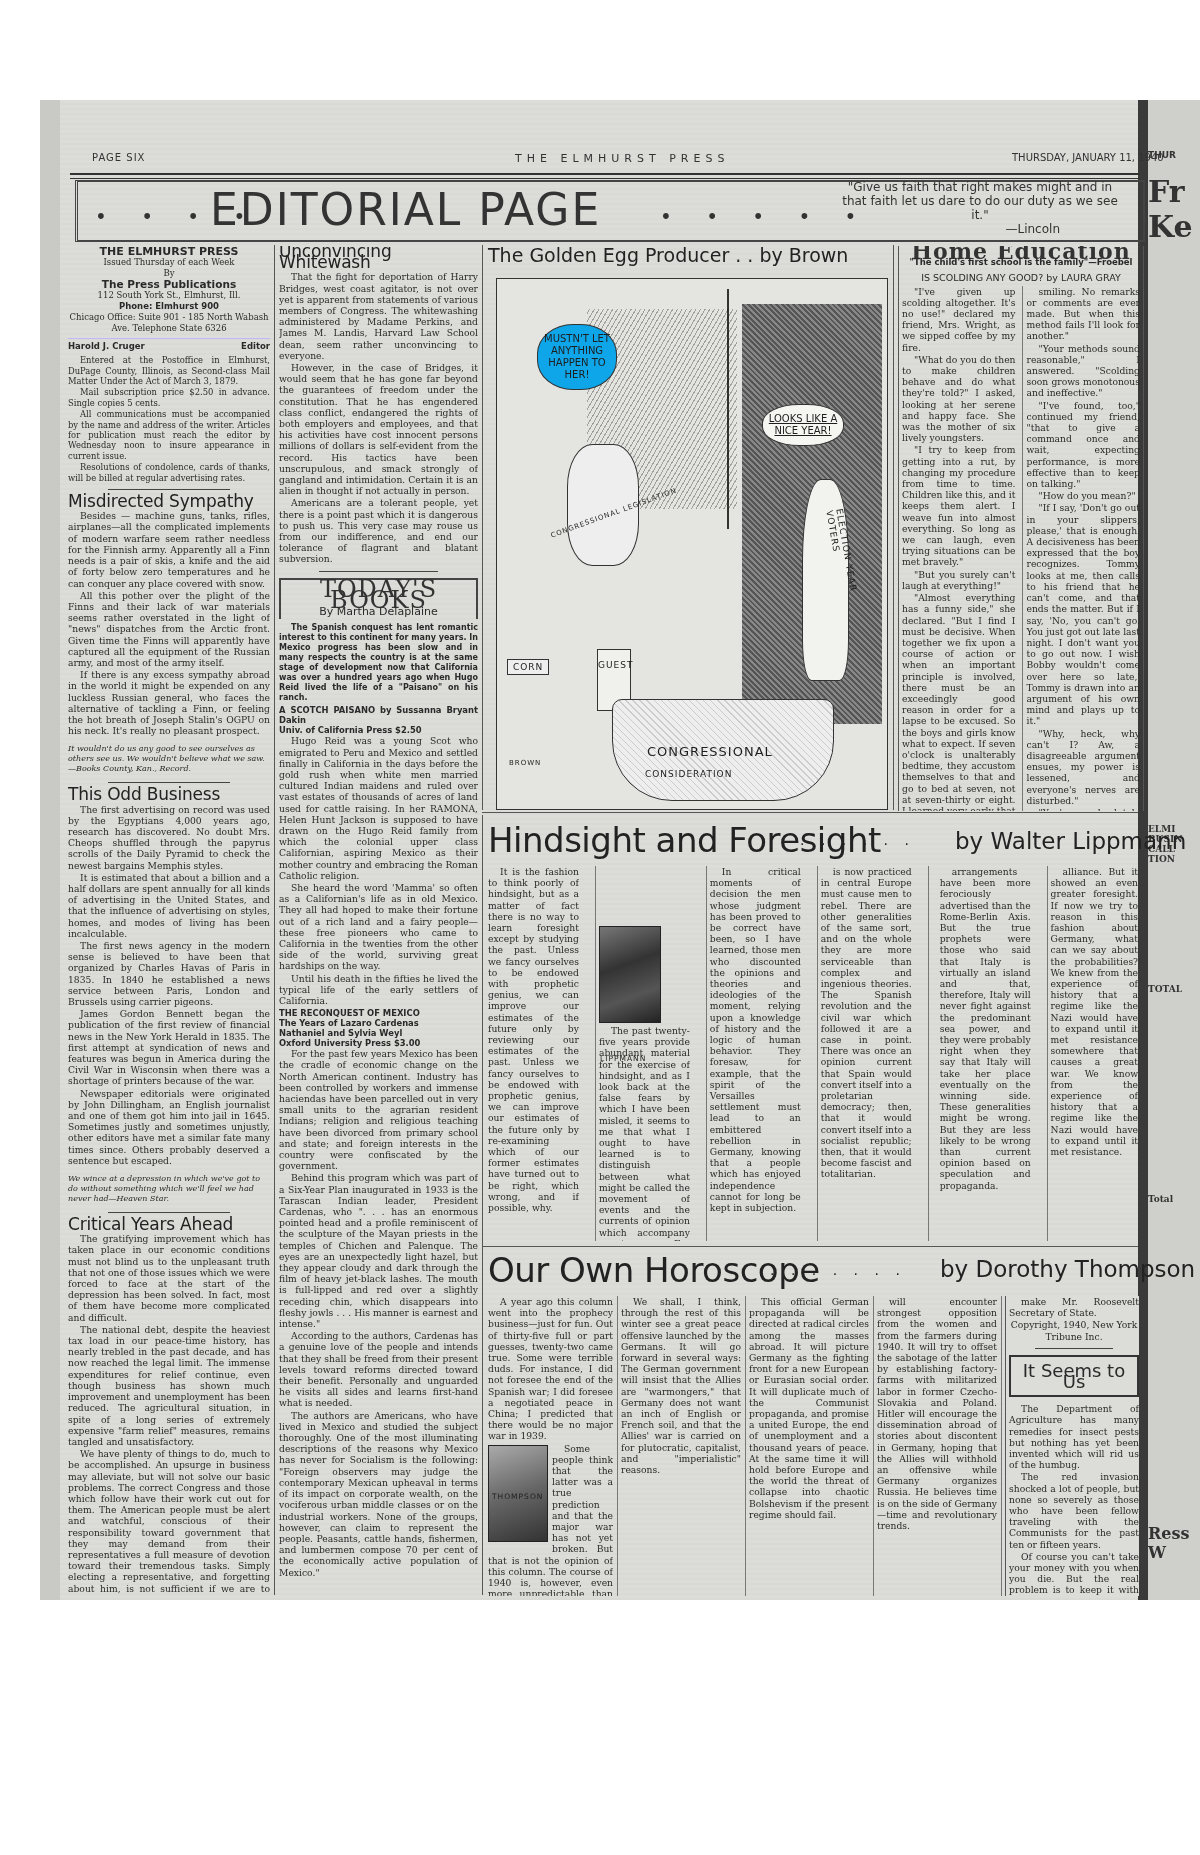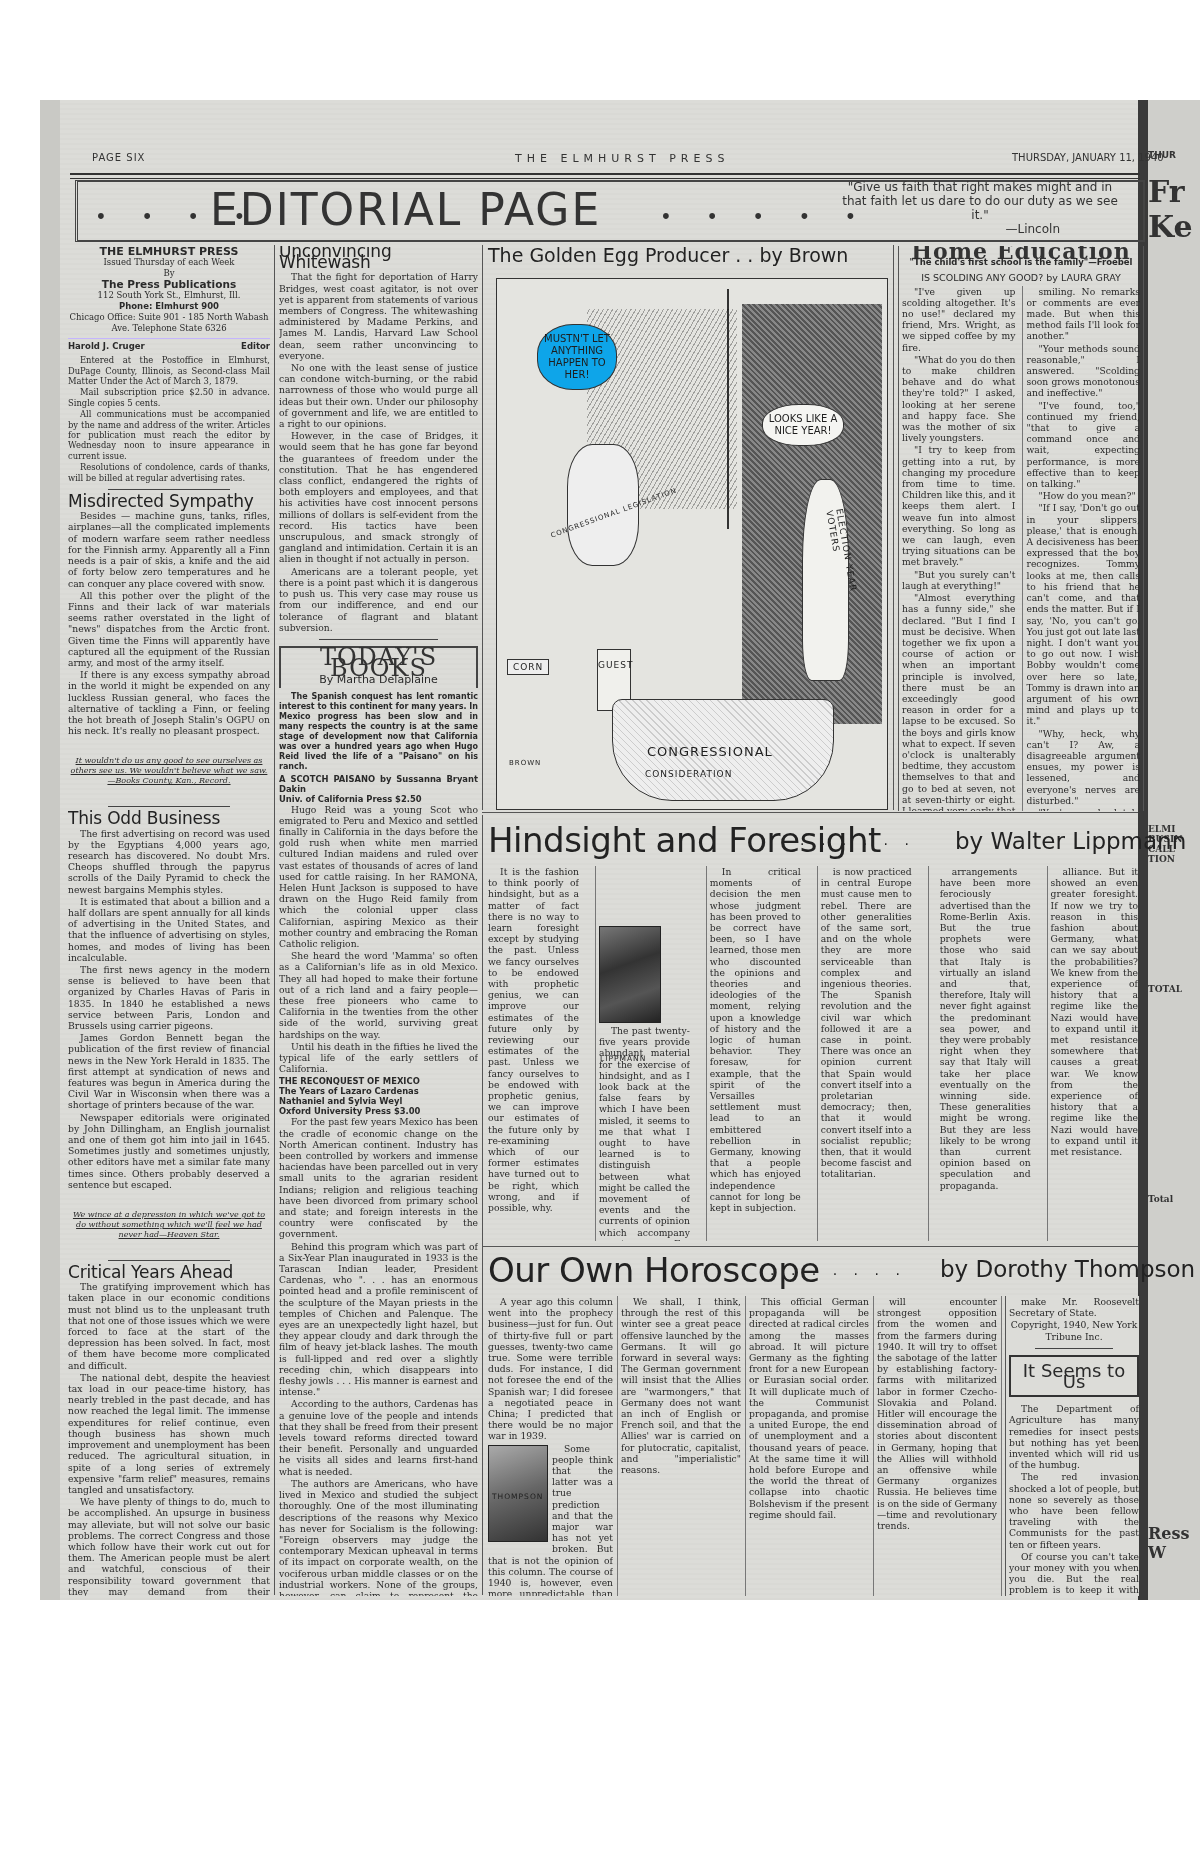--- a/index.html
+++ b/index.html
@@ -20,21 +20,21 @@
   .col{position:absolute;font-size:9.2px;line-height:11.2px;text-align:justify;color:#2a2a2a;overflow:hidden;}
   .col p{margin:0 0 1px 0;text-indent:12px;}
   .vrule{position:absolute;width:1px;background:#555;}
   .hrule{position:absolute;height:1px;background:#555;}
   h2.hd{font-family:"DejaVu Sans",sans-serif;font-weight:normal;font-size:17px;margin:4px 0 3px 0;color:#222;letter-spacing:-0.2px;}
   .mast{text-align:center;font-size:8.5px;line-height:11px;}
   .mast .t{font-family:"DejaVu Sans",sans-serif;font-weight:bold;font-size:11px;}
   .mast .t2{font-family:"DejaVu Sans",sans-serif;font-weight:bold;font-size:10.5px;}
   .edrow{display:flex;justify-content:space-between;font-family:"DejaVu Sans",sans-serif;font-size:8.5px;font-weight:bold;border-top:1px solid #c4b5fd;margin-top:4px;padding-top:2px;}
   .small{font-size:8.4px;line-height:10.4px;}
-  .cap{font-style:italic;font-size:8px;line-height:10px;text-align:center;margin:20px 0;text-decoration:underline;}
+  .cap{font-style:italic;font-size:8px;line-height:10px;text-align:left;margin:8px 0;}
   .sep{width:60%;margin:6px auto;border-top:1px solid #444;}
   .books-box{border:2px solid #444;border-bottom:none;text-align:center;padding:4px 0 2px;}
   .books-title{font-family:"DejaVu Serif",serif;font-size:24px;letter-spacing:1px;color:#333;}
   .books-by{font-family:"DejaVu Sans",sans-serif;font-size:11px;}
   .bk-intro{font-family:"DejaVu Sans",sans-serif;font-weight:bold;font-size:8px;line-height:10px;}
   .bk-head{font-family:"DejaVu Sans",sans-serif;font-weight:bold;font-size:8.4px;line-height:10px;margin-top:2px;}
   .cartoon-title{position:absolute;left:488px;top:244px;font-family:"DejaVu Sans",sans-serif;font-size:19px;color:#222;white-space:nowrap;}
   .cartoon{position:absolute;left:496px;top:278px;width:390px;height:530px;border:1.5px solid #333;background:#e4e4e0;overflow:hidden;}
   .bubble{position:absolute;background:#0ea5e9;border:1.5px solid #333;border-radius:45%;font-family:"DejaVu Sans",sans-serif;font-size:10px;text-align:center;line-height:12px;padding:8px 4px;}
   .label-tag{position:absolute;font-family:"DejaVu Sans",sans-serif;font-size:9px;letter-spacing:1px;}
@@ -129,21 +129,20 @@
   <h2 class="hd">Critical Years Ahead</h2>
   <p>The gratifying improvement which has taken place in our economic conditions must not blind us to the unpleasant truth that not one of those issues which we were forced to face at the start of the depression has been solved. In fact, most of them have become more complicated and difficult.</p>
   <p>The national debt, despite the heaviest tax load in our peace-time history, has nearly trebled in the past decade, and has now reached the legal limit. The immense expenditures for relief continue, even though business has shown much improvement and unemployment has been reduced. The agricultural situation, in spite of a long series of extremely expensive "farm relief" measures, remains tangled and unsatisfactory.</p>
   <p>We have plenty of things to do, much to be accomplished. An upsurge in business may alleviate, but will not solve our basic problems. The correct Congress and those which follow have their work cut out for them. The American people must be alert and watchful, conscious of their responsibility toward government that they may demand from their representatives a full measure of devotion toward their tremendous tasks. Simply electing a representative, and forgetting about him, is not sufficient if we are to have good government. We must insist upon performance commensurate with our needs.</p>
 
 </div>
 
 <div class="col" style="left:279px;top:246px;width:199px;height:1350px;">
   <h2 class="hd" style="margin-top:0;">Unconvincing Whitewash</h2>
   <p>That the fight for deportation of Harry Bridges, west coast agitator, is not over yet is apparent from statements of various members of Congress. The whitewashing administered by Madame Perkins, and James M. Landis, Harvard Law School dean, seem rather unconvincing to everyone.</p>
-  <p>No one with the least sense of justice can condone witch-burning, or the rabid narrowness of those who would purge all ideas but their own. Under our philosophy of government and life, we are entitled to a right to our opinions.</p>
   <p>However, in the case of Bridges, it would seem that he has gone far beyond the guarantees of freedom under the constitution. That he has engendered class conflict, endangered the rights of both employers and employees, and that his activities have cost innocent persons millions of dollars is self-evident from the record. His tactics have been unscrupulous, and smack strongly of gangland and intimidation. Certain it is an alien in thought if not actually in person.</p>
   <p>Americans are a tolerant people, yet there is a point past which it is dangerous to push us. This very case may rouse us from our indifference, and end our tolerance of flagrant and blatant subversion.</p>
   <div class="sep"></div>
   <div class="books-box">
     <div class="books-title">TODAY'S BOOKS</div>
     <div class="books-by">By Martha Delaplaine</div>
   </div>
   <p class="bk-intro" style="margin-top:4px;">The Spanish conquest has lent romantic interest to this continent for many years. In Mexico progress has been slow and in many respects the country is at the same stage of development now that California was over a hundred years ago when Hugo Reid lived the life of a "Paisano" on his ranch.</p>
   <div class="bk-head">A SCOTCH PAISANO by Sussanna Bryant Dakin</div>
   <div class="bk-head" style="margin-top:0;">Univ. of California Press  $2.50</div>
@@ -159,21 +158,21 @@
   <p>According to the authors, Cardenas has a genuine love of the people and intends that they shall be freed from their present levels toward reforms directed toward their benefit. Personally and unguarded he visits all sides and learns first-hand what is needed.</p>
   <p>The authors are Americans, who have lived in Mexico and studied the subject thoroughly. One of the most illuminating descriptions of the reasons why Mexico has never for Socialism is the following: "Foreign observers may judge the contemporary Mexican upheaval in terms of its impact on corporate wealth, on the vociferous urban middle classes or on the industrial workers. None of the groups, however, can claim to represent the people. Peasants, cattle hands, fishermen, and lumbermen compose 70 per cent of the economically active population of Mexico."</p>
 </div>
 
 <div class="cartoon-title">The Golden Egg Producer . . by Brown</div>
 <div class="cartoon">
   <div style="position:absolute;left:230px;top:10px;width:2px;height:240px;background:#333;"></div>
   <div style="position:absolute;left:245px;top:25px;width:140px;height:420px;background:repeating-linear-gradient(45deg,#555 0 2px,#888 2px 4px);"></div>
   <div style="position:absolute;left:90px;top:30px;width:150px;height:200px;background:repeating-linear-gradient(-60deg,transparent 0 3px,rgba(0,0,0,0.3) 3px 4px);"></div>
   <div class="bubble" style="left:40px;top:45px;width:70px;">MUSTN'T LET ANYTHING HAPPEN TO HER!</div>
-  <div class="bubble" style="left:265px;top:125px;width:72px;background:#f5f5f2;">LOOKS LIKE A NICE YEAR!</div>
+  <div class="bubble" style="left:265px;top:125px;width:72px;background:#f5f5f2;text-decoration:underline;">LOOKS LIKE A NICE YEAR!</div>
   <div style="position:absolute;left:305px;top:200px;width:45px;height:200px;background:#f2f2ee;border:1.5px solid #333;border-radius:40% 40% 20% 20%;"></div>
   <div class="label-tag" style="left:300px;top:265px;transform:rotate(80deg);width:90px;">ELECTION YEAR VOTERS</div>
   <div style="position:absolute;left:70px;top:165px;width:70px;height:120px;background:#eee;border:1.5px solid #333;border-radius:35%;"></div>
   <div class="label-tag" style="left:50px;top:230px;font-size:7px;transform:rotate(-20deg);">CONGRESSIONAL LEGISLATION</div>
   <div class="label-tag" style="left:10px;top:380px;border:1px solid #333;padding:2px 5px;background:#eee;">CORN</div>
   <div class="label-tag" style="left:100px;top:370px;width:32px;height:50px;border:1px solid #333;background:#f0f0ec;padding-top:10px;text-align:center;">GUEST</div>
   <div style="position:absolute;left:115px;top:420px;width:220px;height:100px;border:1.5px solid #333;border-radius:10px 10px 60px 60px;background:repeating-linear-gradient(45deg,#eee 0 4px,#ccc 4px 5px);"></div>
   <div class="label-tag" style="left:150px;top:465px;font-size:13px;">CONGRESSIONAL</div>
   <div class="label-tag" style="left:148px;top:490px;font-size:9px;">CONSIDERATION</div>
   <div class="label-tag" style="left:12px;top:480px;font-size:7px;">BROWN</div>

